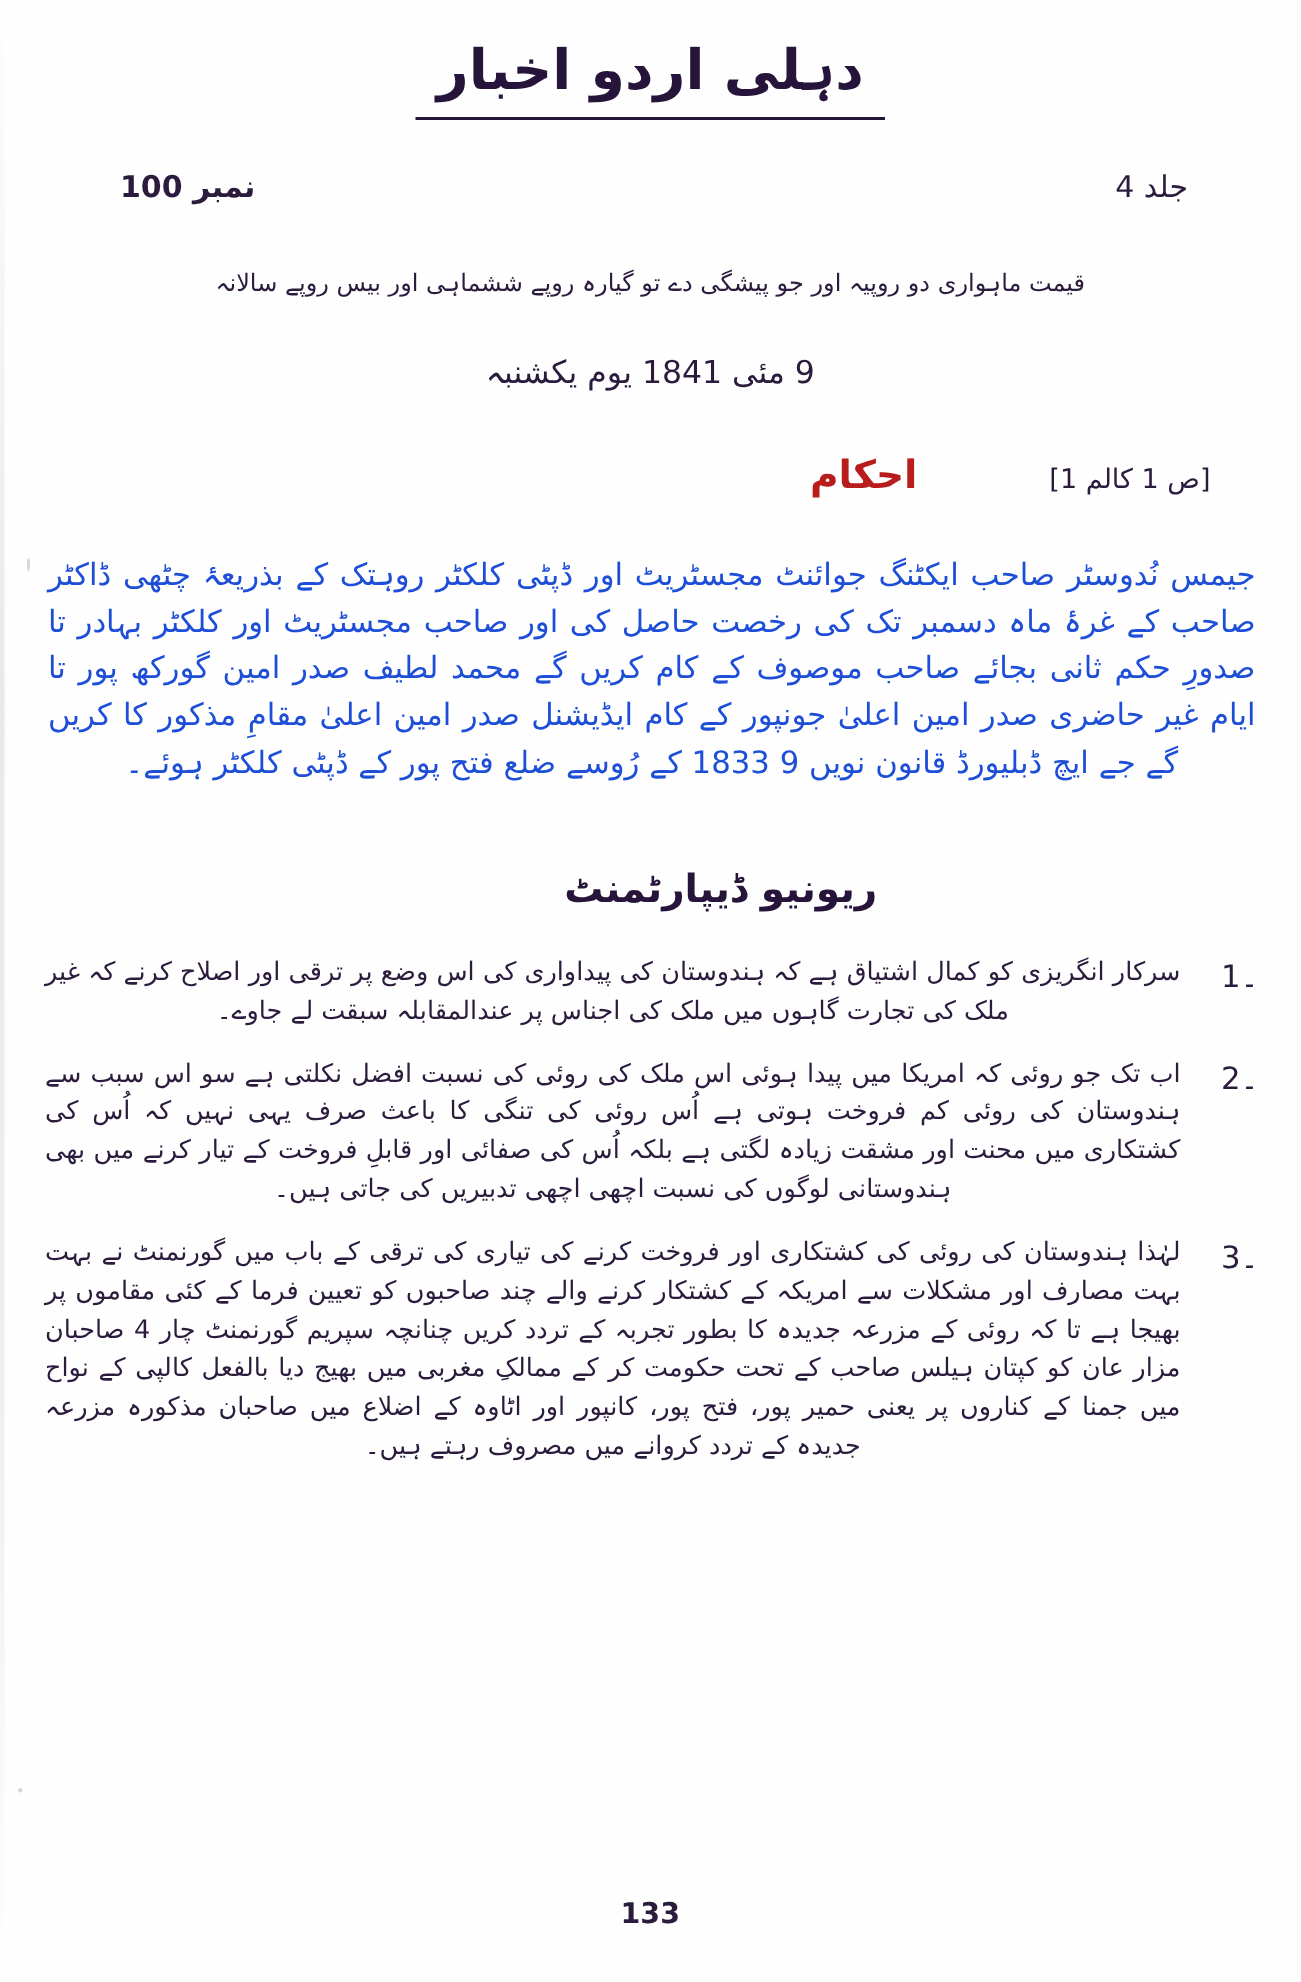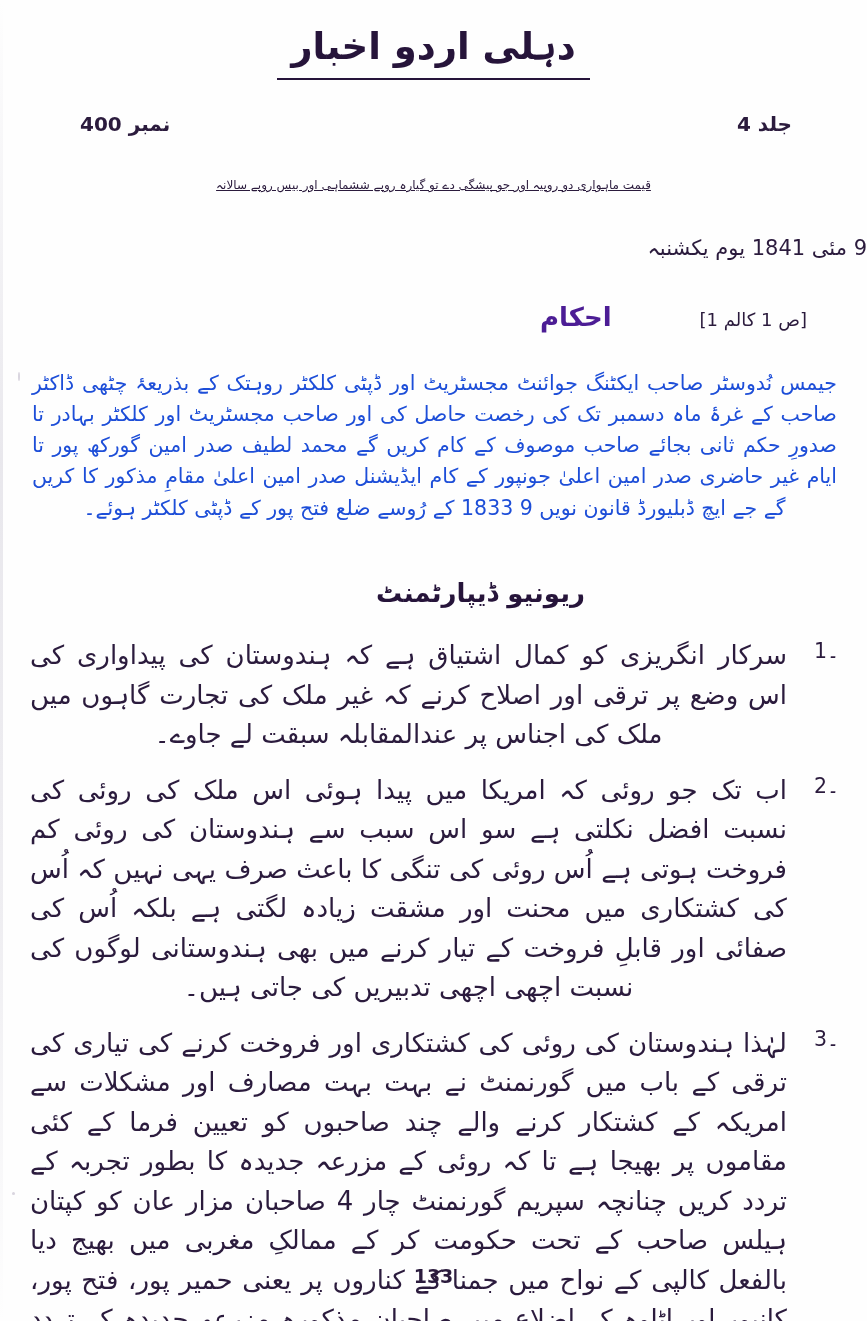--- a/index.html
+++ b/index.html
@@ -63,38 +63,38 @@
     left: 80px;
     right: 75px;
     display: flex;
     flex-direction: row-reverse;
     justify-content: space-between;
     align-items: baseline;
     font-size: 20px;
     color: #2b1b3d;
   }
   .issue-number { font-weight: 600; letter-spacing: .3px; }
-  .issue-volume { font-weight: 700; letter-spacing: .3px; text-align: center; }
+  .issue-volume { font-weight: 400; letter-spacing: .3px; text-align: center; }
 
   .price-line {
     position: absolute;
     top: 176px;
     left: 0;
     width: 100%;
     text-align: center;
-    font-size: 12px;
+    font-size: 16px;
     line-height: 1.6;
     color: #2b1b3d;
-    text-decoration: underline;
   }
   .date-line {
     position: absolute;
     top: 232px;
     left: 0;
     width: 100%;
+    text-align: center;
     font-size: 21px;
     line-height: 1.6;
     color: #2b1b3d;
   }
 
   
   .section-head-row {
     position: absolute;
     top: 302px;
     left: 60px;
@@ -105,21 +105,21 @@
   }
   .column-ref {
     font-size: 18px;
     color: #2b1b3d;
     white-space: nowrap;
   }
   .section-head-spacer { flex: 0 0 auto; width: 88px; }
   .section-title {
     font-size: 26px;
     font-weight: 600;
-    color: #4c1d95;
+    color: #b91c1c;
     white-space: nowrap;
   }
 
   .body-block {
     position: absolute;
     left: 32px;
     right: 30px;
     text-align: justify;
     text-align-last: center;
     font-size: 20.5px;
@@ -160,21 +160,21 @@
     line-height: 1.52;
     color: #2b1b3d;
     text-align: right;
     padding-left: 10px;
     box-sizing: border-box;
     direction: ltr;
     unicode-bidi: isolate;
   }
   .list-text {
     flex: 1 1 auto;
-    font-size: 26px;
+    font-size: 17px;
     line-height: 1.52;
     color: #2b1b3d;
     text-align: justify;
     text-align-last: center;
   }
 
   
   .page-number {
     position: absolute;
     bottom: 34px;
@@ -194,21 +194,21 @@
 
   <div class="scan-edge-left"></div>
   <div class="scan-speck" style="left:12px; top:1192px; width:3px; height:3px;"></div>
   <div class="scan-speck" style="left:18px; top:372px; width:2px; height:9px;"></div>
 
   <div class="masthead">
     <div class="masthead-title">دہلی اردو اخبار</div>
   </div>
 
   <div class="issue-row">
-    <div class="issue-number">نمبر 400</div>
+    <div class="issue-number">نمبر 100</div>
     <div class="issue-volume">جلد 4</div>
   </div>
 
   <div class="price-line">قیمت ماہواری دو روپیہ اور جو پیشگی دے تو گیارہ روپے ششماہی اور بیس روپے سالانہ</div>
 
   <div class="date-line">9 مئی 1841 یوم یکشنبہ</div>
 
   <div class="section-head-row">
     <div class="column-ref">[ص 1 کالم 1]</div>
     <div class="section-head-spacer"></div>

